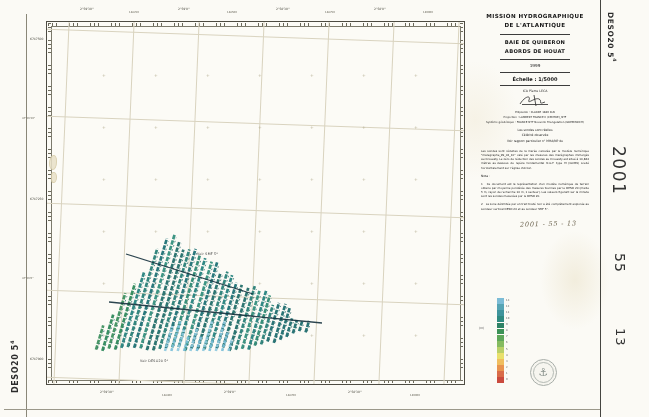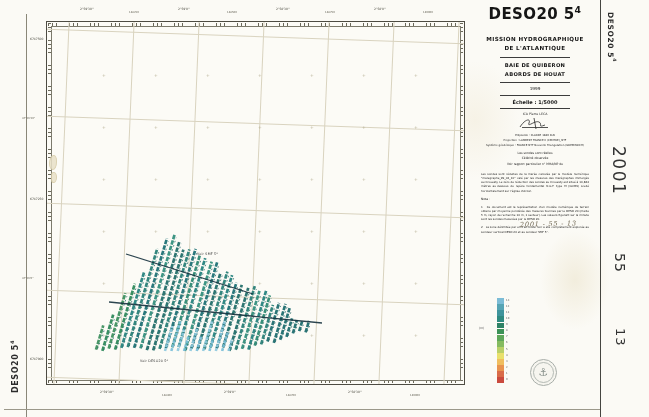--- a/index.html
+++ b/index.html
@@ -317,21 +317,20 @@
           <span class="legend-label">0</span>
         </div>
       </div>
   </div>
 
   <div class="stamp">
       <span class="anchor">⚓</span>
     </div>
 
   <div class="panel">
-    <div class="t-title"><span>DESO20 5</span><sup>4</sup></div>
     <div class="t-mission">
       <div>MISSION HYDROGRAPHIQUE</div>
       <div>DE L'ATLANTIQUE</div>
     </div>
     <div class="rule"></div>
     <div class="t-area">
       <div>BAIE DE QUIBERON</div>
       <div>ABORDS DE HOUAT</div>
     </div>
     <div class="rule"></div>

